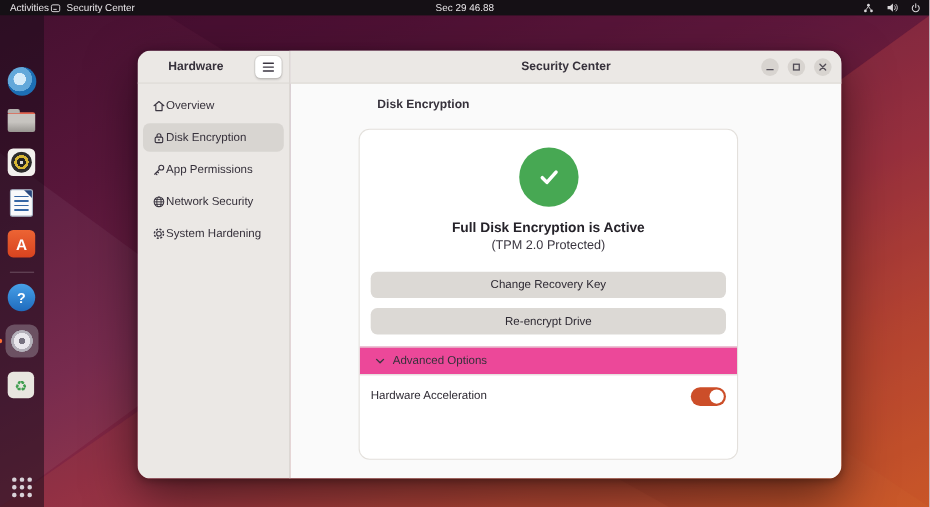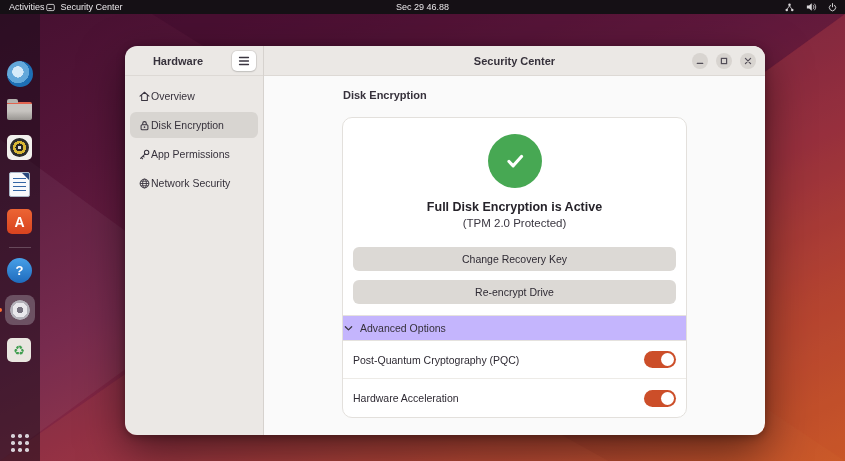--- a/index.html
+++ b/index.html
@@ -87,34 +87,34 @@
   .main { flex:1; display:flex; flex-direction:column; background:#fafafa; }
   .main-header { height:30px; flex:none; background:#ebe8e5; border-bottom:1px solid #ddd9d5; position:relative; }
   .mh-title { position:absolute; left:0; right:0; top:9px; text-align:center;
     font-size:11px; font-weight:bold; color:#36313b; }
   .win-controls { position:absolute; right:9px; top:7px; display:flex; gap:8px; }
   .wc { width:16px; height:16px; border-radius:50%; background:#d8d4d0; border:none;
     display:flex; align-items:center; justify-content:center; cursor:pointer; padding:0; }
   
   .content { position:relative; flex:1; }
   .section-title { position:absolute; left:79px; top:13px; font-size:11px; font-weight:bold; color:#36313b; }
-  .card { position:absolute; left:78px; top:41px; width:345px; height:301px;
+  .card { position:absolute; left:62px; top:41px; width:345px; height:301px;
     background:#ffffff; border:1px solid #e3e0dc; border-radius:10px; overflow:hidden; }
   .status-circle { width:54px; height:54px; border-radius:50%; background:#47a853;
     margin:16px auto 0; display:flex; align-items:center; justify-content:center; }
   .headline { text-align:center; font-size:12.5px; font-weight:bold; color:#26232a; margin-top:12px; }
   .subline { text-align:center; font-size:11.5px; color:#3a3640; margin-top:3px; }
   .card-btn { display:block; width:calc(100% - 20px); margin:0 10px; height:24px;
     background:#dcd9d5; border:none; border-radius:6px; font-family:inherit;
     font-size:10.5px; color:#2e2a33; cursor:pointer; }
   .card-btn.first { margin-top:18px; }
   .card-btn + .card-btn { margin-top:9px; }
-  .expander { margin-top:11px; height:26px; background:#c4b5fd;
+  .expander { margin-top:11px; height:26px; background:#ec4899;
     border-top:1px solid #e5e2de; border-bottom:1px solid #e5e2de;
-    display:flex; align-items:center; gap:7px; padding:0 1px;
+    display:flex; align-items:center; gap:7px; padding:0 14px;
     font-size:10.5px; color:#36313b; cursor:pointer; }
   .toggle-row { height:38px; display:flex; align-items:center; justify-content:space-between;
     padding:0 10px; font-size:10.5px; color:#2e2a33; border-bottom:1px solid #edebe7; }
   .toggle-row:last-child { border-bottom:none;text-align:center; }
   .toggle { width:32px; height:17px; border-radius:9px; background:#cc4e29;
     position:relative; border:none; cursor:pointer; flex:none; }
   .toggle::after { content:""; position:absolute; right:2px; top:2px; width:13px; height:13px;
     border-radius:50%; background:#ffffff; }
 </style>
 </head>
@@ -241,20 +241,27 @@
           <span>App Permissions</span>
         </div>
         <div class="sb-item">
           <svg width="13" height="13" viewBox="0 0 16 16">
             <circle cx="8" cy="8" r="5.4" fill="none" stroke="#3a3540" stroke-width="1.2"></circle>
             <ellipse cx="8" cy="8" rx="2.4" ry="5.4" fill="none" stroke="#3a3540" stroke-width="1.1"></ellipse>
             <path d="M2.6 8 H13.4 M3.4 5.2 H12.6 M3.4 10.8 H12.6" stroke="#3a3540" stroke-width="1.1"></path>
           </svg>
           <span>Network Security</span>
         </div>
+        <div class="sb-item">
+          <svg width="13" height="13" viewBox="0 0 16 16">
+            <circle cx="8" cy="8" r="5.1" fill="none" stroke="#3a3540" stroke-width="1.6" stroke-dasharray="2.3 1.7"></circle>
+            <circle cx="8" cy="8" r="2.6" fill="none" stroke="#3a3540" stroke-width="1.2"></circle>
+          </svg>
+          <span>System Hardening</span>
+        </div>
       </div>
     </div>
 
     <div class="main">
       <div class="main-header">
         <span class="mh-title">Security Center</span>
         <div class="win-controls">
           <button class="wc">
             <svg width="8" height="8" viewBox="0 0 8 8">
               <path d="M1.2 6.3 H6.8" stroke="#524d57" stroke-width="1.2" stroke-linecap="round"></path>
@@ -289,24 +296,20 @@
           <button class="card-btn">Re-encrypt Drive</button>
 
           <div class="expander">
             <svg width="9" height="7" viewBox="0 0 10 7">
               <path d="M1.5 1.5 L5 5 L8.5 1.5" fill="none" stroke="#3a3540" stroke-width="1.4" stroke-linecap="round" stroke-linejoin="round"></path>
             </svg>
             <span>Advanced Options</span>
           </div>
 
           <div class="toggle-row">
-            <span>Post-Quantum Cryptography (PQC)</span>
-            <button class="toggle"></button>
-          </div>
-          <div class="toggle-row">
             <span>Hardware Acceleration</span>
             <button class="toggle"></button>
           </div>
         </div>
       </div>
     </div>
   </div>
 </div>
 
 </body></html>

